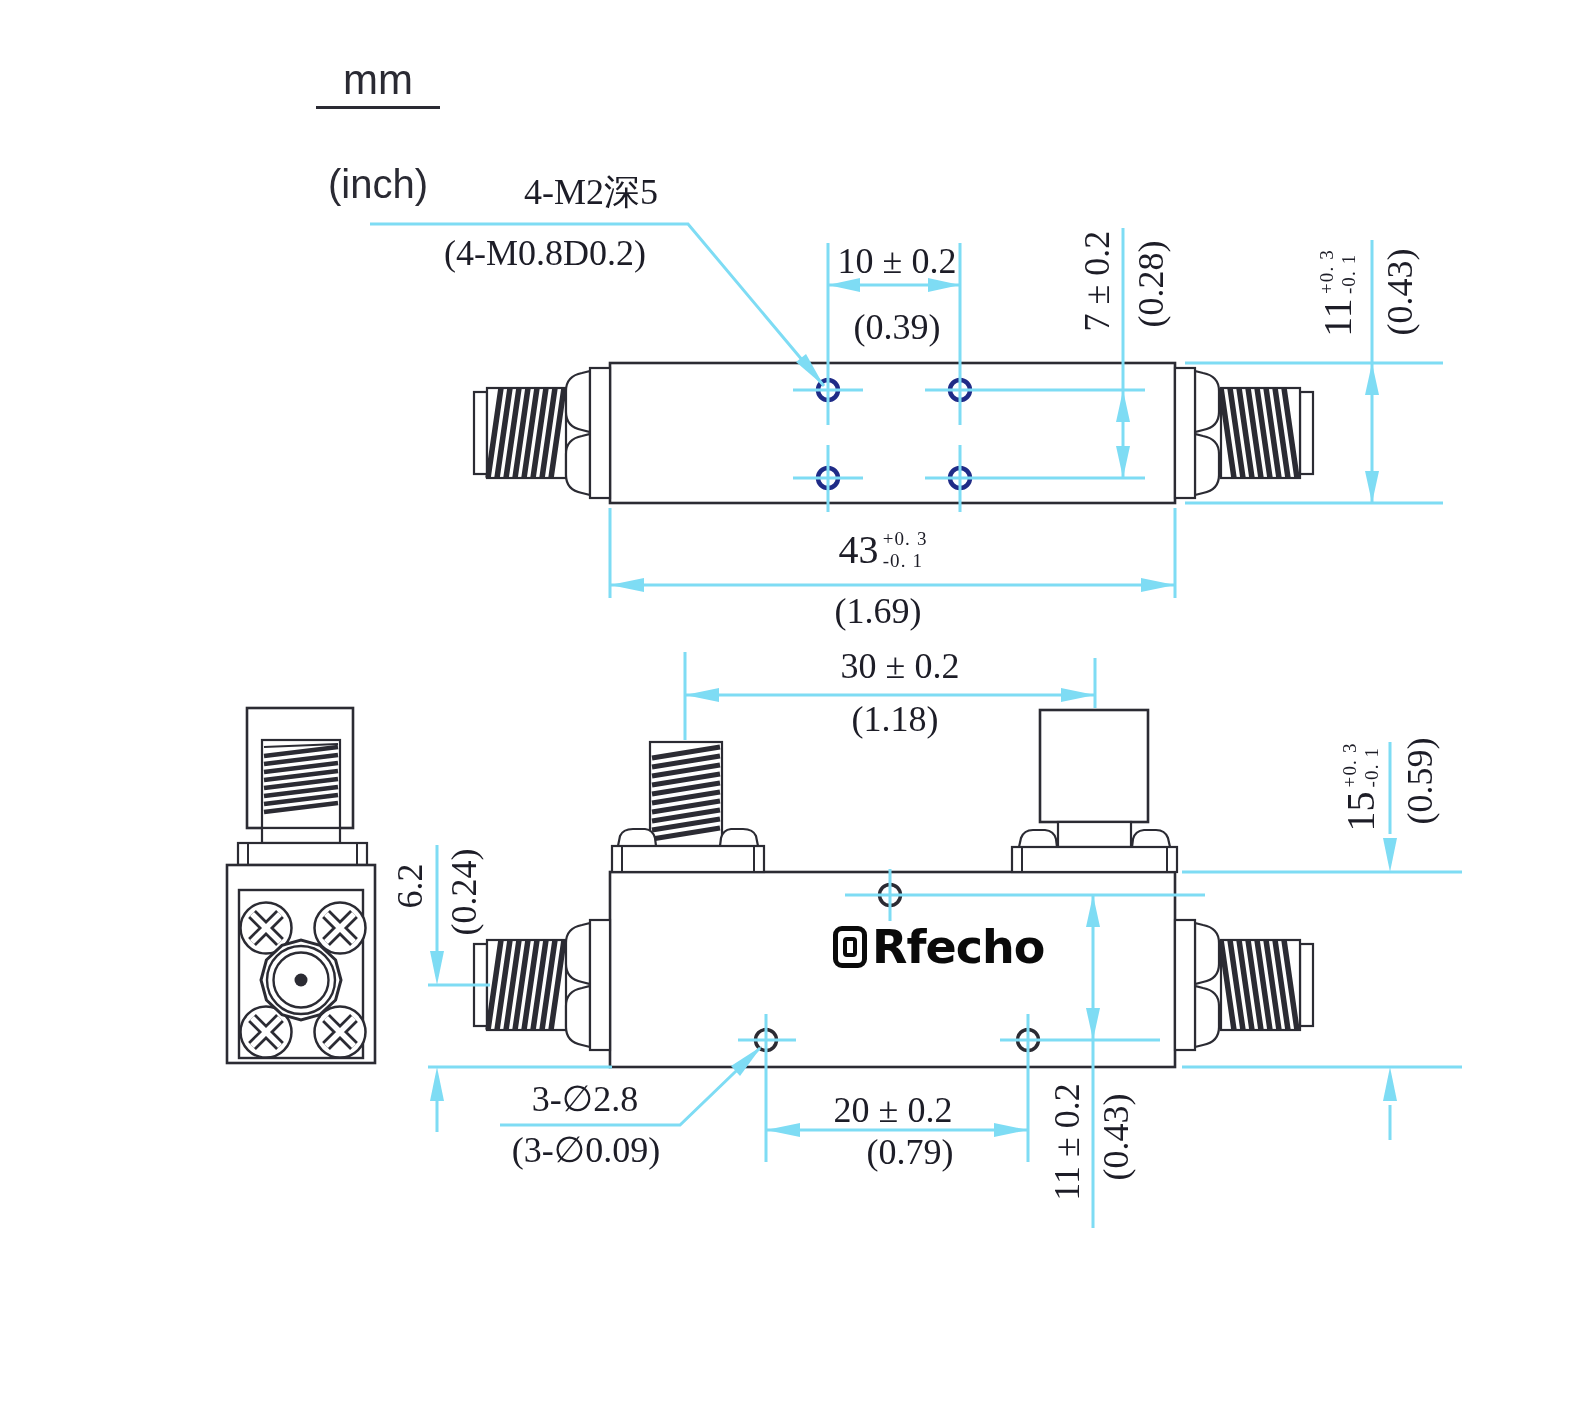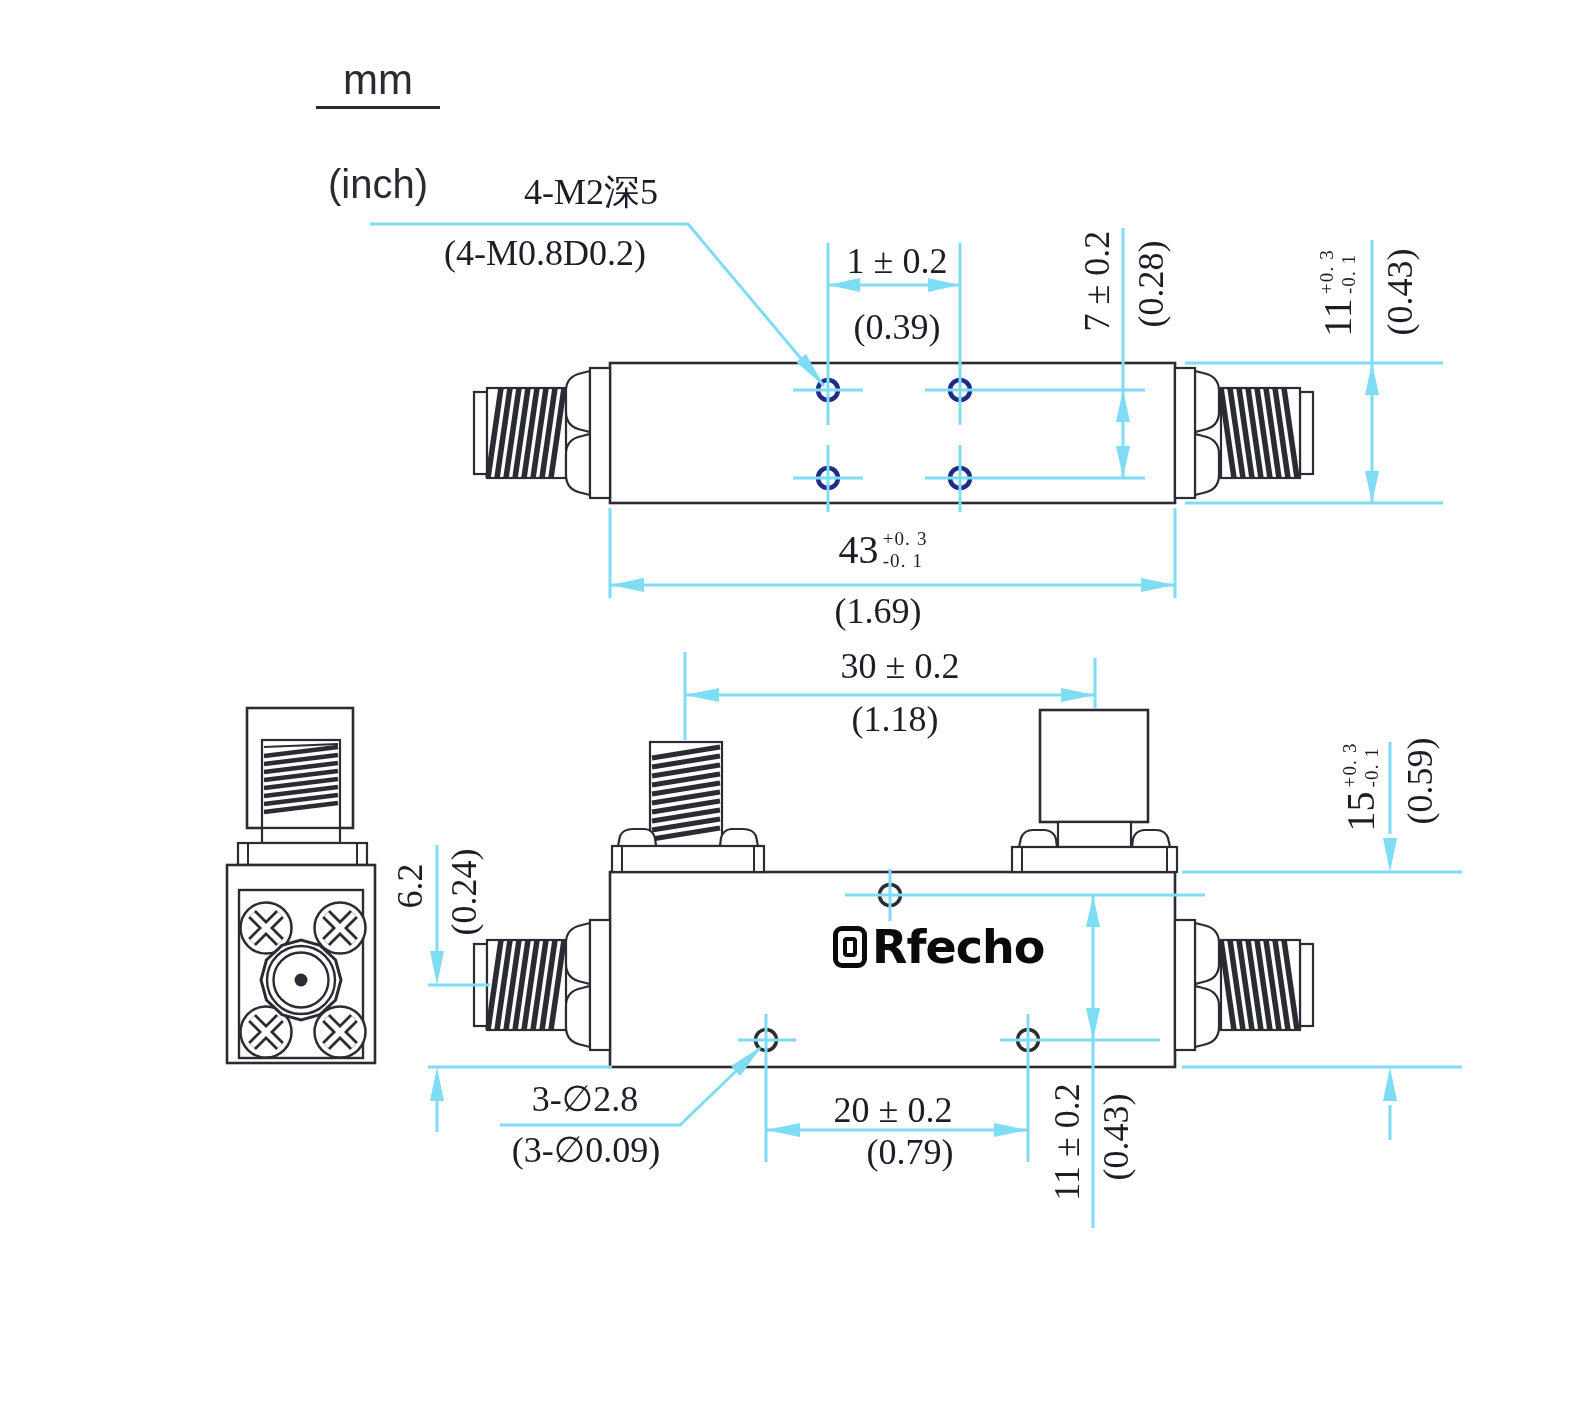--- a/index.html
+++ b/index.html
@@ -209,21 +209,21 @@
 </svg>
 
 <div id="unit-legend">
   <div class="num">mm</div>
   <div class="den">(inch)</div>
 </div>
 
 <div class="dim" style="left:570px;top:192px;margin-left:21px;">4-M2深5</div>
 <div class="dim" style="left:545px;top:253px;">(4-M0.8D0.2)</div>
 
-<div class="dim" style="left:897px;top:261px;">1 ± 0.2</div>
+<div class="dim" style="left:897px;top:261px;">10 ± 0.2</div>
 <div class="dim" style="left:897px;top:307px;margin-top:20px;">(0.39)</div>
 
 <div class="dim rot" style="left:1097px;top:281px;">7 ± 0.2</div>
 <div class="dim rot" style="left:1151px;top:284px;">(0.28)</div>
 
 <div class="dim rot" style="left:1337px;top:293px;">
   <span class="tol-row">
         <span class="big">11</span>
         <span class="tol-stack">
           <span>+0. 3</span>

